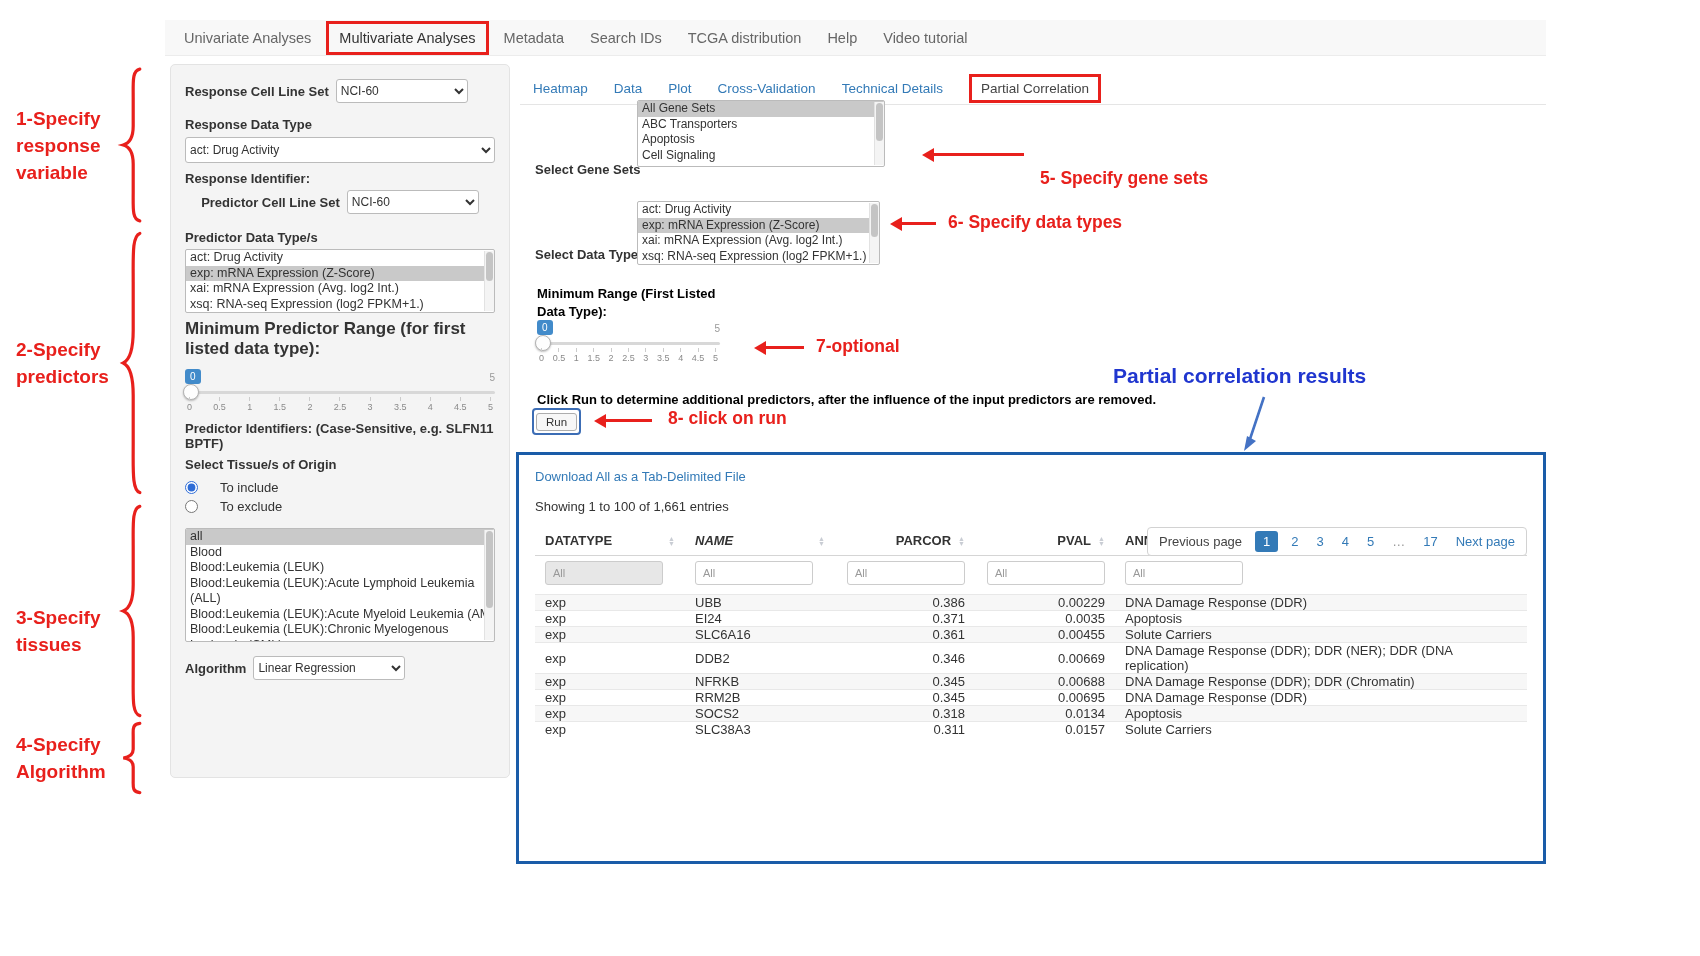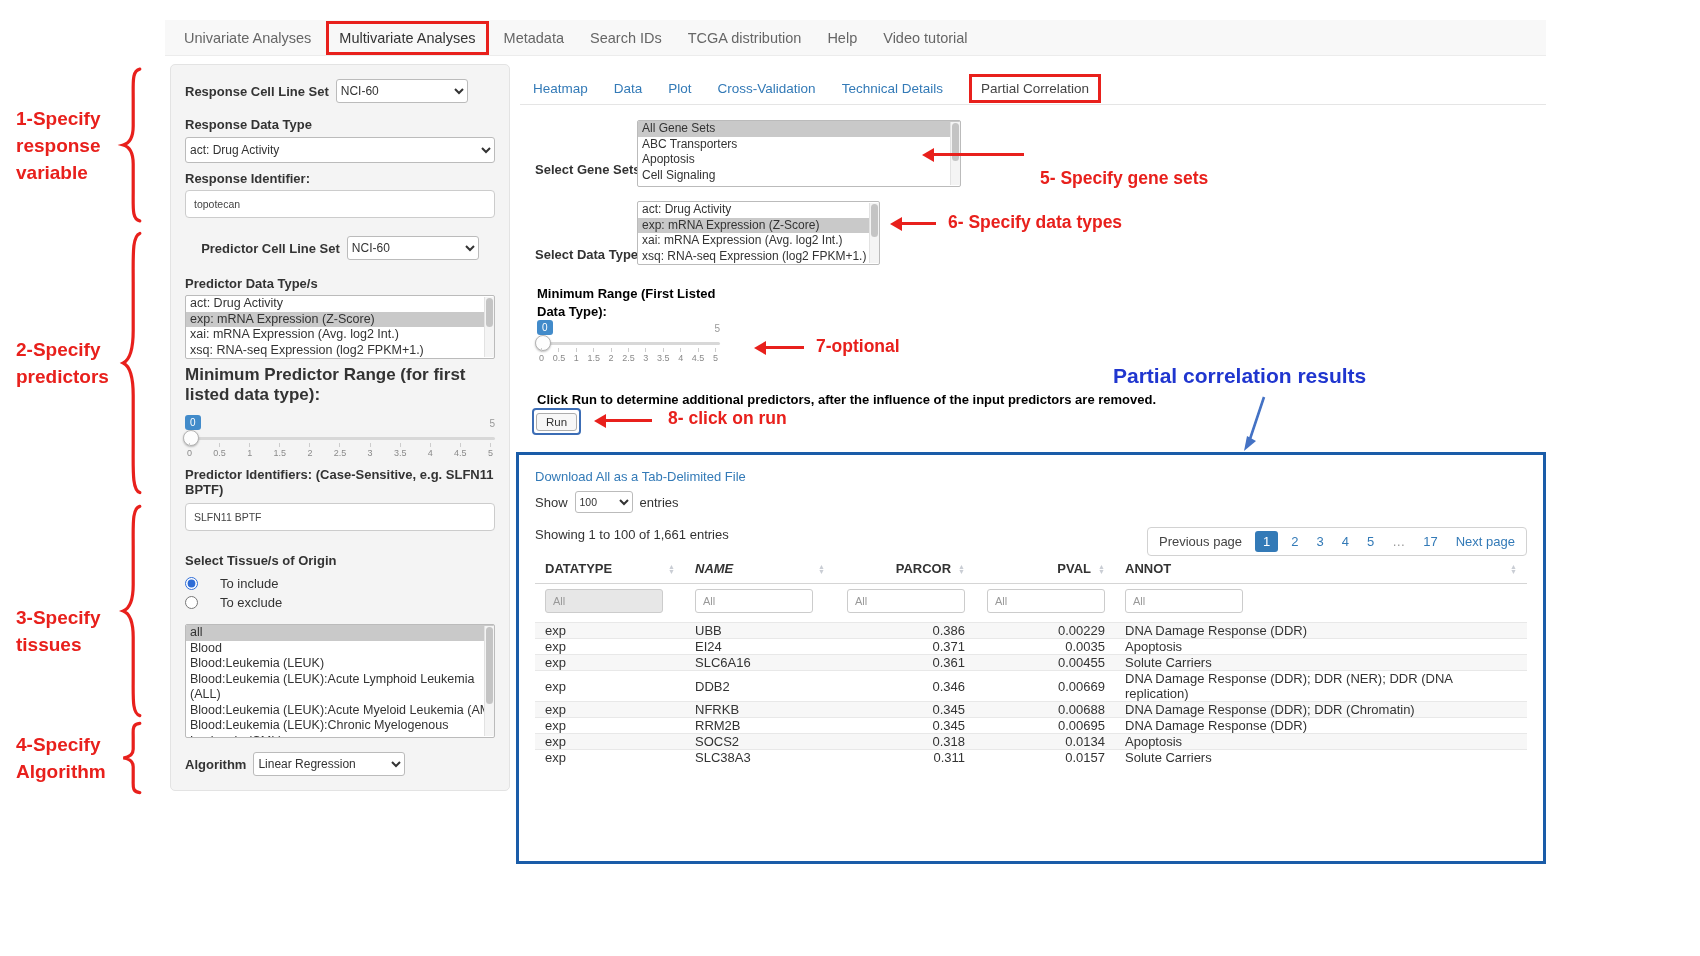--- a/index.html
+++ b/index.html
@@ -68,21 +68,21 @@
   .tick::before { content:""; display:block; width:1px; height:4px; background:#ccc; margin:0 auto 1px; }
 
   
   .tabbar { position:absolute; left:533px; top:74px; display:flex; align-items:center;
             gap:26px; font-size:13.5px; }
   .tab-link { color:#337ab7; cursor:pointer; white-space:nowrap; }
   .tab-boxed { color:#444; border:3px solid #e8201c; padding:4px 9px; }
   .tab-divider { position:absolute; left:520px; top:104px; width:1026px; height:1px; background:#e5e5e5; }
 
   .field-label-abs { position:absolute; font-weight:bold; font-size:13px; color:#333; }
-  #gene-sets-box  { position:absolute; left:637px; top:120px; width:324px; height:67px; }
+  #gene-sets-box  { position:absolute; left:637px; top:100px; width:248px; height:67px; }
   #data-types-box { position:absolute; left:637px; top:201px; width:243px; height:64px; }
   #gene-sets-box .lb-item, #data-types-box .lb-item { font-size:12px; line-height:15.5px; }
 
   .minrange-label { position:absolute; left:537px; top:285px; font-weight:bold;
                     font-size:13px; line-height:18px; white-space:pre-line; }
   #main-slider { position:absolute; left:537px; top:320px; width:183px; }
 
   .run-instruction { position:absolute; left:537px; top:392px; font-weight:bold; font-size:13px; width:920px; }
   .run-outline { position:absolute; left:532px; top:408px; border:2px solid #3c6db5;
                  border-radius:4px; padding:2px; }
@@ -172,21 +172,20 @@
 
     <div class="inline-row" style="margin-bottom:14px;">
       <span class="f-label">Response Cell Line Set</span>
       <select class="sel-inline"><option>NCI-60</option></select>
     </div>
 
     <div class="f-label" style="margin-bottom:5px;">Response Data Type</div>
     <select class="sel-full" style="margin-bottom:8px;"><option>act: Drug Activity</option></select>
 
     <div class="f-label" style="margin-bottom:4px;">Response Identifier:</div>
-    <input class="txt-input" style="margin-bottom: 18px;" value="topotecan">
 
     <div class="inline-row" style="margin-bottom:16px;justify-content:center;">
       <span class="f-label">Predictor Cell Line Set</span>
       <select class="sel-inline"><option>NCI-60</option></select>
     </div>
 
     <div class="f-label" style="margin-bottom:4px;">Predictor Data Type/s</div>
     <div class="listbox" style="height:64px; margin-bottom:6px;">
       <div class="lb-item">act: Drug Activity</div>
       <div class="lb-item selected">exp: mRNA Expression (Z-Score)</div>
@@ -213,21 +212,20 @@
           <span class="tick">2.5</span>
           <span class="tick">3</span>
           <span class="tick">3.5</span>
           <span class="tick">4</span>
           <span class="tick">4.5</span>
           <span class="tick">5</span>
         </div>
     </div>
 
     <div class="f-label" style="margin-bottom:6px;">Predictor Identifiers: (Case-Sensitive, e.g. SLFN11 BPTF)</div>
-    <input class="txt-input" style="margin-bottom: 22px;" value="SLFN11 BPTF">
 
     <div class="f-label" style="margin-bottom:6px;">Select Tissue/s of Origin</div>
     <label class="radio-row">
       <input type="radio" name="tissue-mode" checked="" style="">
       <span>To include</span>
     </label>
     <label class="radio-row" style="margin-bottom:12px;">
       <input type="radio" name="tissue-mode" style="">
       <span>To exclude</span>
     </label>
@@ -331,25 +329,20 @@
   <div class="callout" style="left:668px; top:408px;">8- click on run</div>
 
   <div class="results-title">Partial correlation results</div>
   <svg class="blue-arrow" width="36" height="62" viewBox="0 0 36 62">
     <line x1="28" y1="3" x2="13" y2="48" stroke="#4472c4" stroke-width="2.6"></line>
     <path d="M8,57 L11,42 L20,47 Z" fill="#4472c4"></path>
   </svg>
 
   <div class="blue-box">
     <span class="download-link">Download All as a Tab-Delimited File</span>
-    <div class="show-row">
-      <span>Show</span>
-      <select class="show-select"><option>100</option></select>
-      <span>entries</span>
-    </div>
     <div class="showing-text">Showing 1 to 100 of 1,661 entries</div>
 
     <div class="pager">
       <span class="pg prev">Previous page</span>
       <span class="pg active">1</span>
       <span class="pg">2</span>
       <span class="pg">3</span>
       <span class="pg">4</span>
       <span class="pg">5</span>
       <span class="pg ellipsis">…</span>

